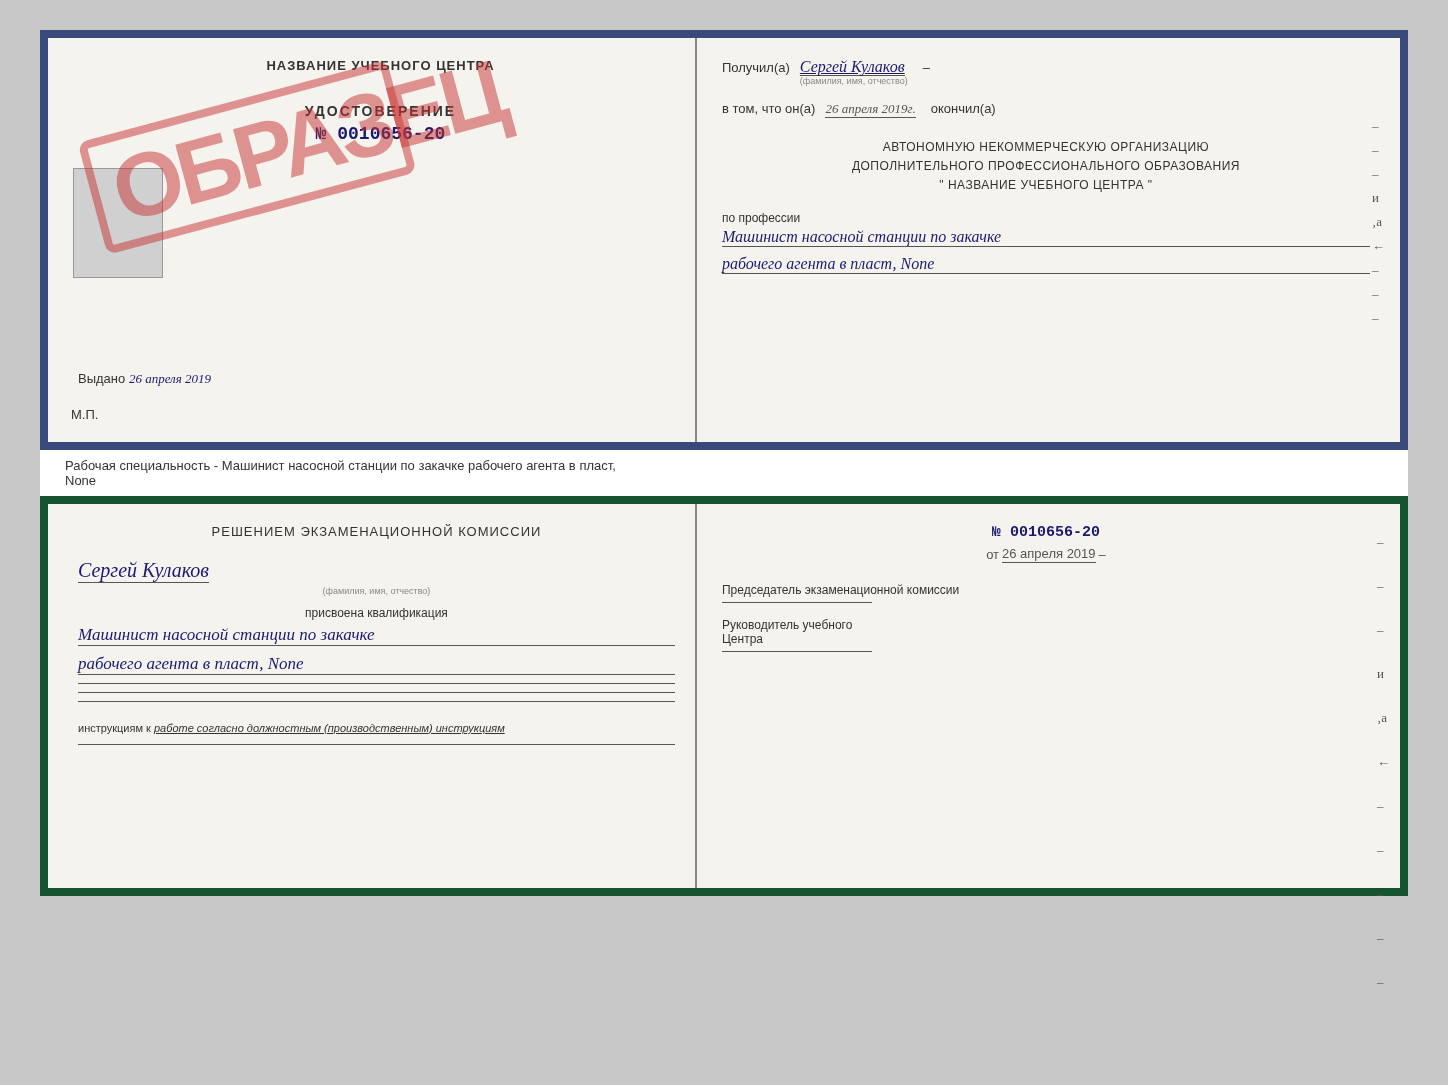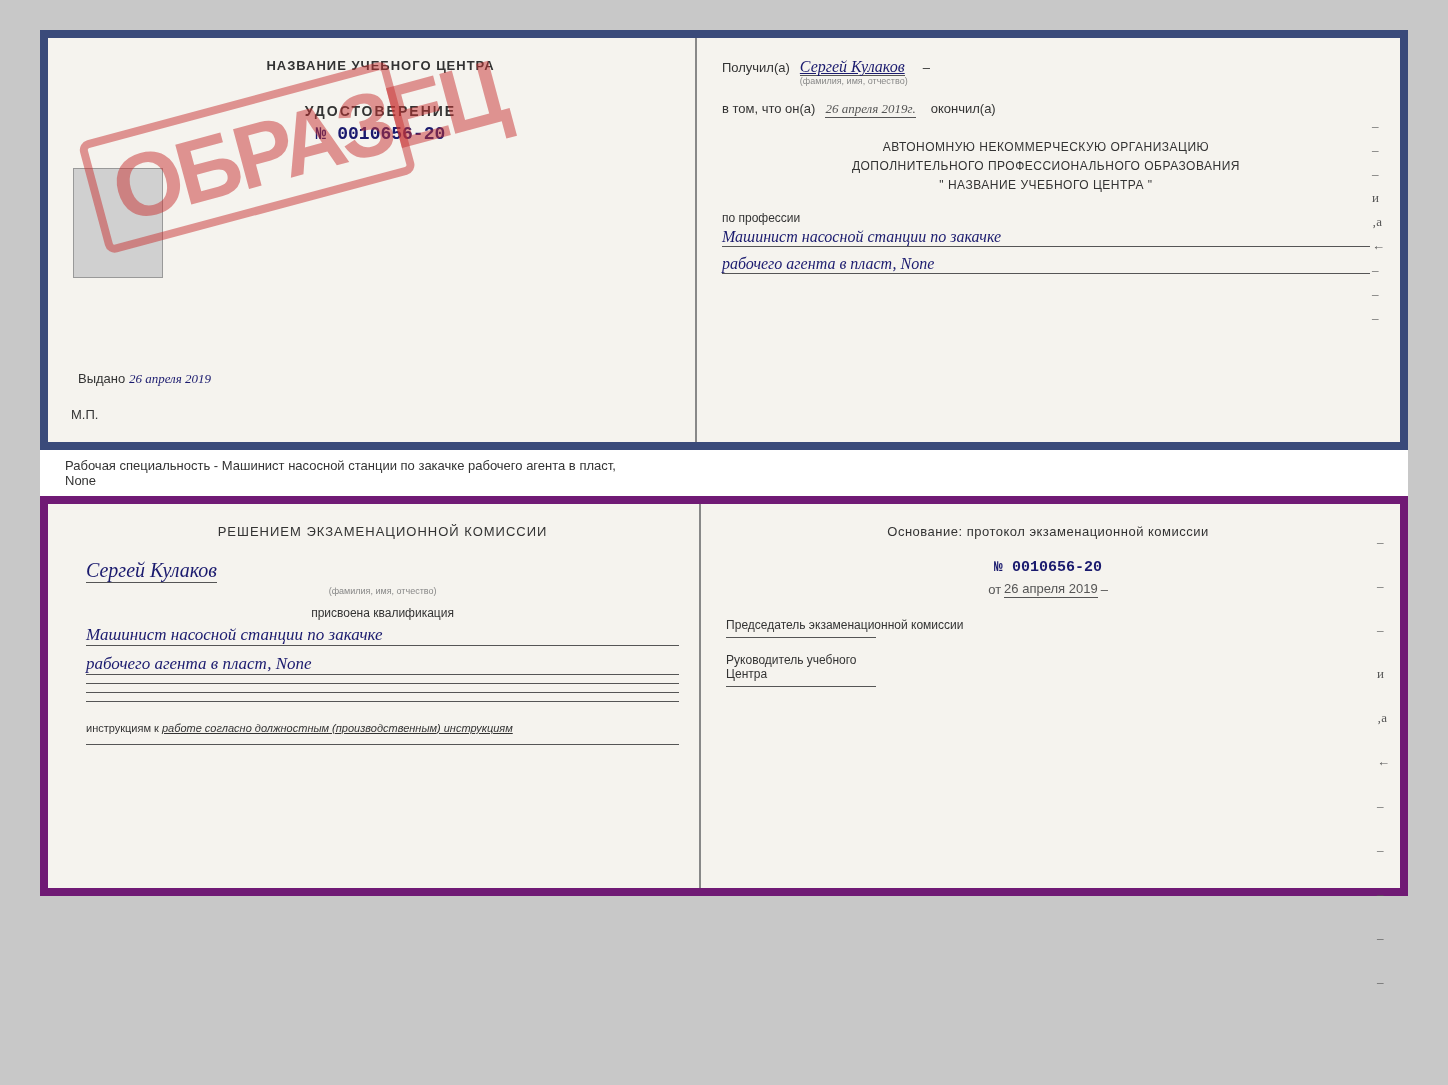--- a/index.html
+++ b/index.html
@@ -231,24 +231,23 @@
       font-size: 13px;
       font-family: Arial, sans-serif;
       color: #333;
       margin: 0 20px;
     }
 
     
     .certificate-bottom {
       display: flex;
       background: #f5f3ee;
-      border: 8px solid #701a75;
+      border: 8px solid #14532d;
       margin: 0 20px 20px 20px;
       min-height: 400px;
-      padding-left: 8px;
     }
 
     .cert-bottom-left {
       width: 48%;
       border-right: 2px solid #888;
       padding: 20px 20px 20px 30px;
     }
 
     .cert-bottom-right {
       width: 52%;
@@ -501,21 +500,20 @@
         <span>и</span>
         <span>‚а</span>
         <span>←</span>
         <span>–</span>
         <span>–</span>
         <span>–</span>
         <span>–</span>
         <span>–</span>
       </div>
 
-      <div class="osnovanie-title">Основание: протокол экзаменационной комиссии</div>
 
       <div class="protocol-number">№ 0010656-20</div>
 
       <div class="ot-date">
         <span>от</span>
         <span style="border-bottom:1px solid #555; padding-bottom:1px;">26 апреля 2019</span>
         <span>–</span>
       </div>
 
       <div class="predsedatel-block">

